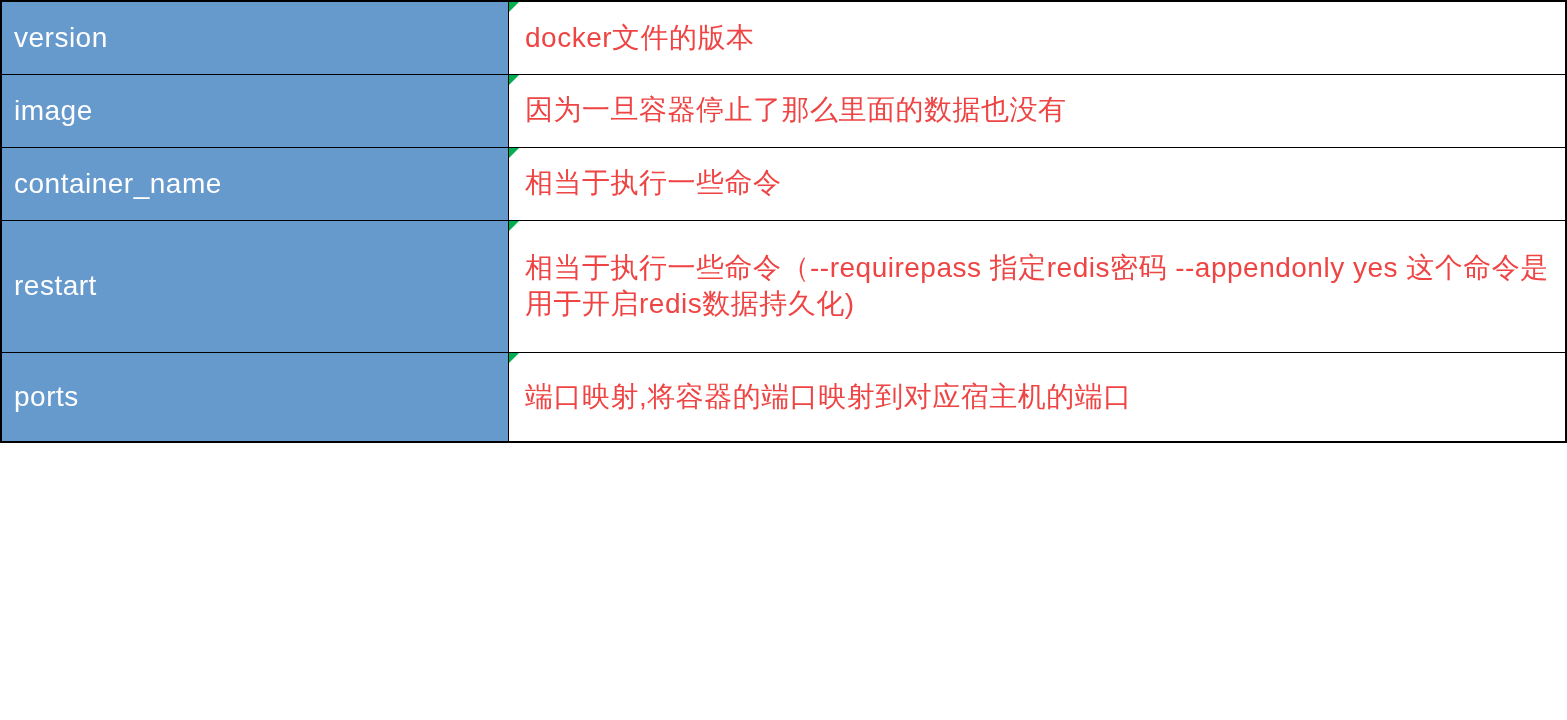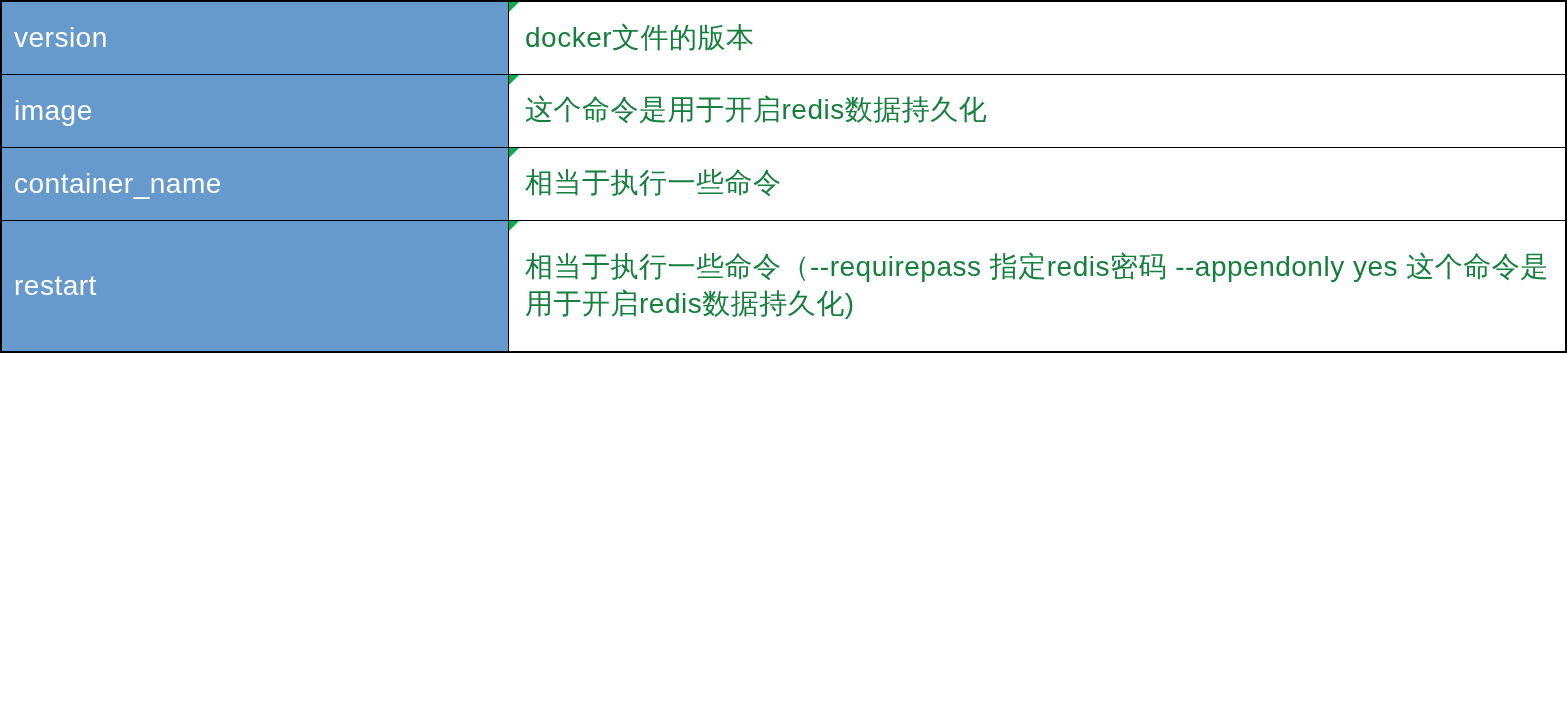--- a/index.html
+++ b/index.html
@@ -27,21 +27,21 @@
     .table td.key {
       background-color: #6699cc;
       color: #fff;
       width: 508px;
       padding: 10px 12px;
       font-weight: 300;
       letter-spacing: 0.5px;
     }
     .table td.value {
       background-color: #fff;
-      color: #15803d;
+      color: #ef4444;
       padding: 6px 12px 6px 16px;
       width: 1059px;
       font-weight: 300;
       letter-spacing: 0.5px;
       line-height: 1.3;
     }
     
     .table td.value::before {
       content: "";
       position: absolute;
@@ -69,24 +69,28 @@
 <body>
 
 <table class="table">
   <tbody>
     <tr class="row-single">
       <td class="key">version</td>
       <td class="value">docker文件的版本</td>
     </tr>
     <tr class="row-single">
       <td class="key">image</td>
-      <td class="value">这个命令是用于开启redis数据持久化</td>
+      <td class="value">因为一旦容器停止了那么里面的数据也没有</td>
     </tr>
     <tr class="row-single">
       <td class="key">container_name</td>
       <td class="value">相当于执行一些命令</td>
     </tr>
     <tr class="row-large">
       <td class="key">restart</td>
       <td class="value"> 相当于执行一些命令（--requirepass 指定redis密码  --appendonly yes 这个命令是用于开启redis数据持久化)</td>
     </tr>
+    <tr class="row-medium">
+      <td class="key">ports</td>
+      <td class="value"> 端口映射,将容器的端口映射到对应宿主机的端口</td>
+    </tr>
   </tbody>
 </table>
 
 </body></html>

